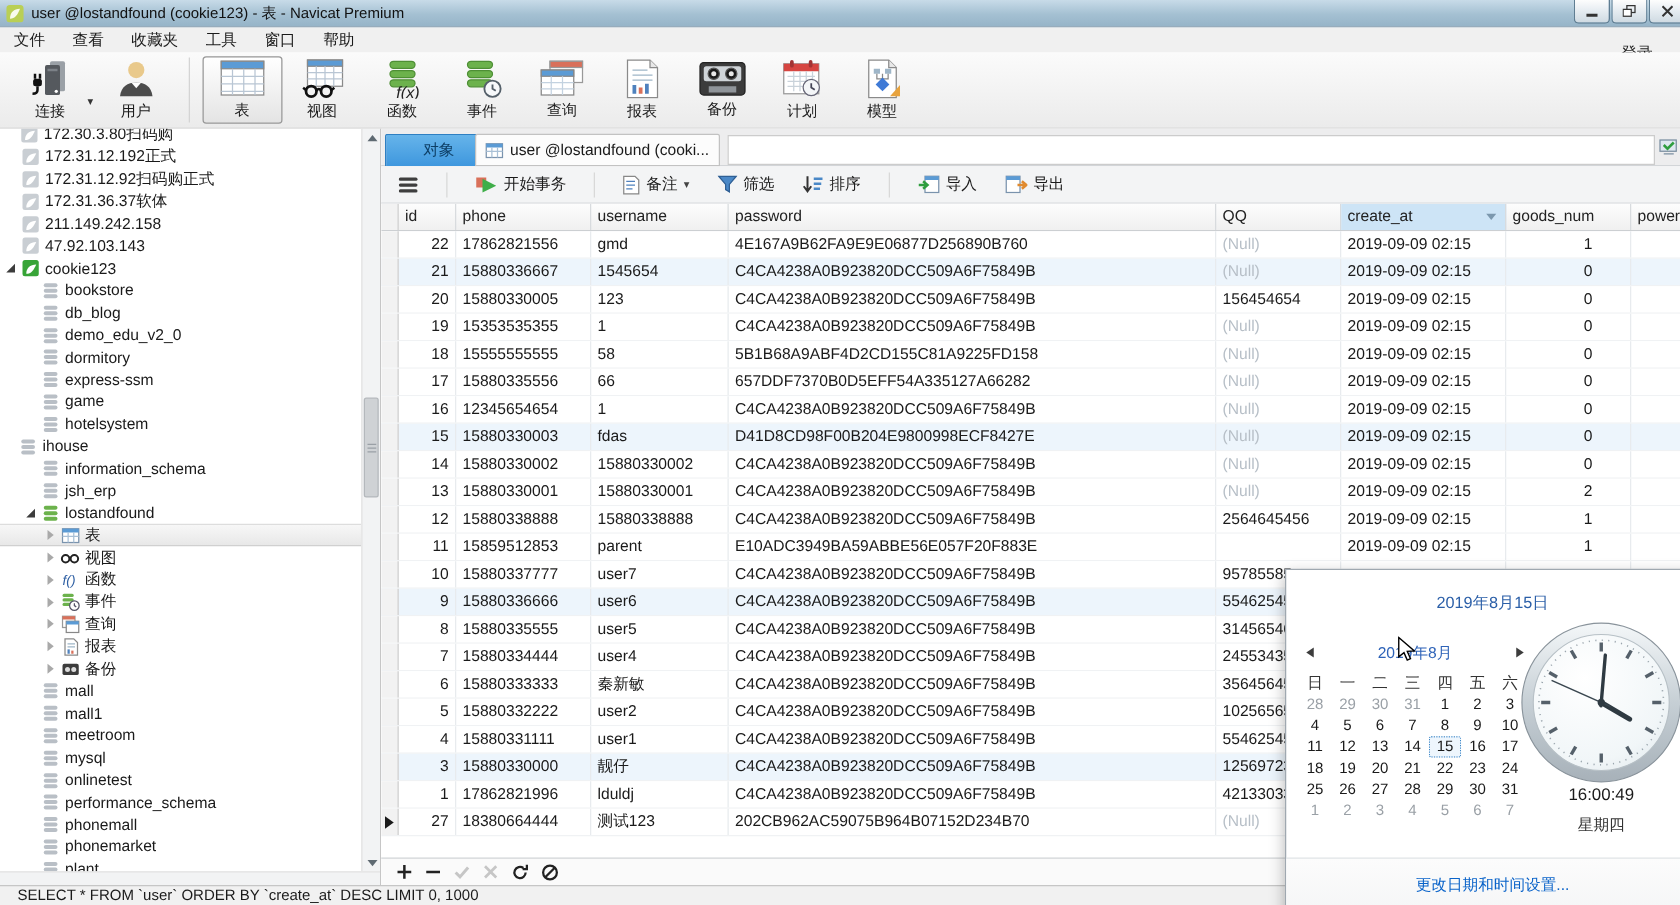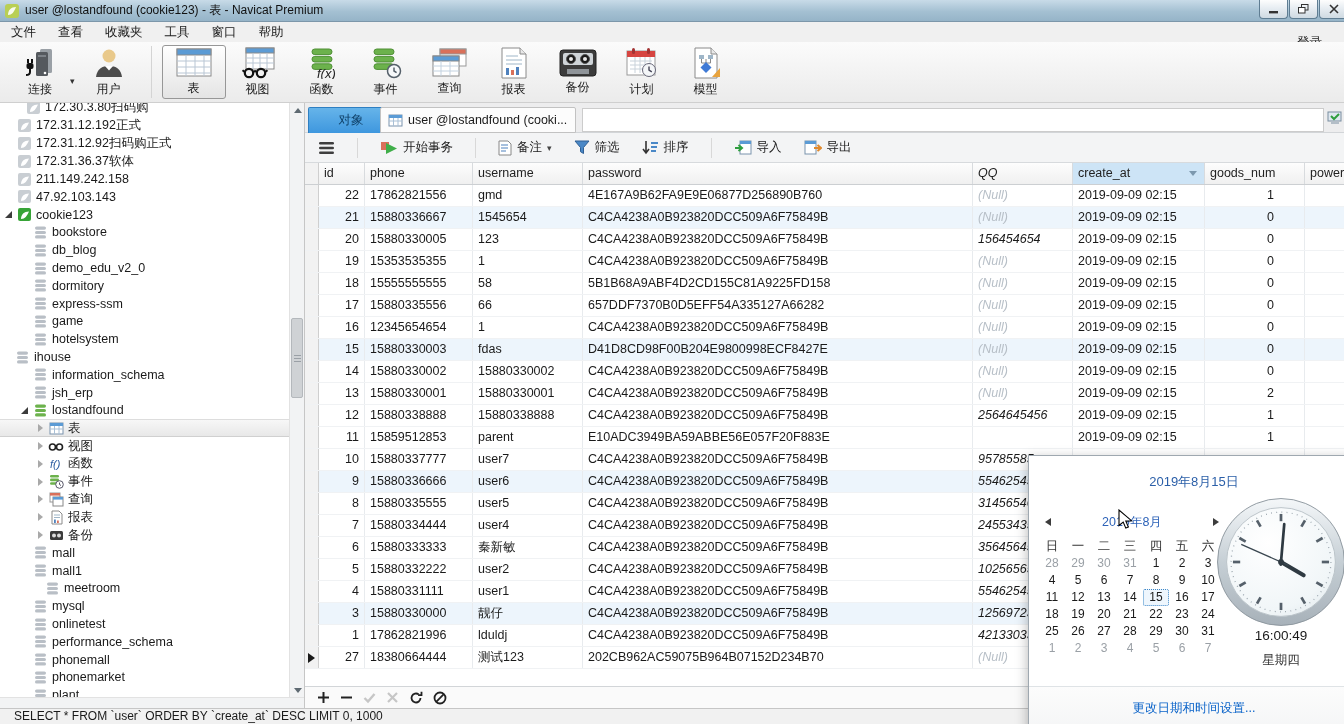--- a/index.html
+++ b/index.html
@@ -58,21 +58,21 @@
 .gr.hl{background:#edf5fc;}
 .gc{border-right:1px solid #e8ebee;padding:0 5px;line-height:21px;font-size:12.5px;overflow:hidden;white-space:nowrap;flex:none;}
 .gc.nul{color:#b7bfc7;}
 .c0{width:14px;padding:0;}
 .gut{background:#f2f2f2;border-right:1px solid #cfcfcf;display:flex;align-items:center;justify-content:center;}
 .cur{width:0;height:0;border-left:7px solid #1a1a1a;border-top:5px solid transparent;border-bottom:5px solid transparent;}
 .c1{width:46px;text-align:right;}
 .c2{width:108px;}
 .c3{width:110px;}
 .c4{width:390px;}
-.c5{width:100px;font-style:italic;}
+.c5{width:100px;}
 .c6{width:132px;}
 .c7{width:100px;text-align:right;padding-right:30px;}
 .c8{flex:1 1 auto;border-right:none;}
 .gh .c1{text-align:left;}
 .gh .c7{text-align:left;padding-right:5px;}
 
 .pager{position:absolute;left:0;top:583px;width:1039px;height:22px;border-top:1px solid #d2d5d8;background:#fafafa;display:flex;align-items:center;gap:10px;padding-left:12px;}
 .pbtn{display:flex;align-items:center;}
 .sqlbar{position:absolute;left:0;top:708px;width:1344px;height:16px;background:#f1f1f1;border-top:1px solid #c6c6c6;line-height:15px;padding-left:14px;font-size:12px;color:#1a1a1a;}
 
@@ -283,21 +283,21 @@
           <path d="M17 15l5.5 5.5L17 26l-5.5-5.5z" fill="#3f7ad6"></path>
           <path d="M23 30l8-9v9z" fill="#e8a33d"></path>
         </svg>
       </span>
       <span class="tbl">模型</span>
     </div>
   </div>
 
 <div class="sidebar">
   <div class="tree" id="tree">
-      <div class="trow" style="padding-left:11px">
+      <div class="trow" style="padding-left:1px">
         <span class="ta"></span>
         <span class="ic">
           <svg width="15" height="15" viewBox="0 0 15 15">
             <rect x="1" y="1" width="13" height="13" rx="2" fill="#c9ced3"></rect>
             <path d="M4 12c0-4.5 3-7.5 8-7.5-2 4.5-4 7.5-8 7.5z" fill="#fff"></path>
           </svg>
         </span>
         <span>172.30.3.80扫码购</span>
       </div>
       <div class="trow" style="padding-left:2px">
@@ -621,21 +621,21 @@
           <svg width="15" height="15" viewBox="0 0 15 15">
             <g fill="#b9bfc6">
               <rect x="2" y="1.5" width="11" height="3.2" rx="1.6"></rect>
               <rect x="2" y="5.9" width="11" height="3.2" rx="1.6"></rect>
               <rect x="2" y="10.3" width="11" height="3.2" rx="1.6"></rect>
             </g>
           </svg>
         </span>
         <span>mall1</span>
       </div>
-      <div class="trow" style="padding-left:30px">
+      <div class="trow" style="padding-left:18px">
         <span class="ta"></span>
         <span class="ic">
           <svg width="15" height="15" viewBox="0 0 15 15">
             <g fill="#b9bfc6">
               <rect x="2" y="1.5" width="11" height="3.2" rx="1.6"></rect>
               <rect x="2" y="5.9" width="11" height="3.2" rx="1.6"></rect>
               <rect x="2" y="10.3" width="11" height="3.2" rx="1.6"></rect>
             </g>
           </svg>
         </span>

